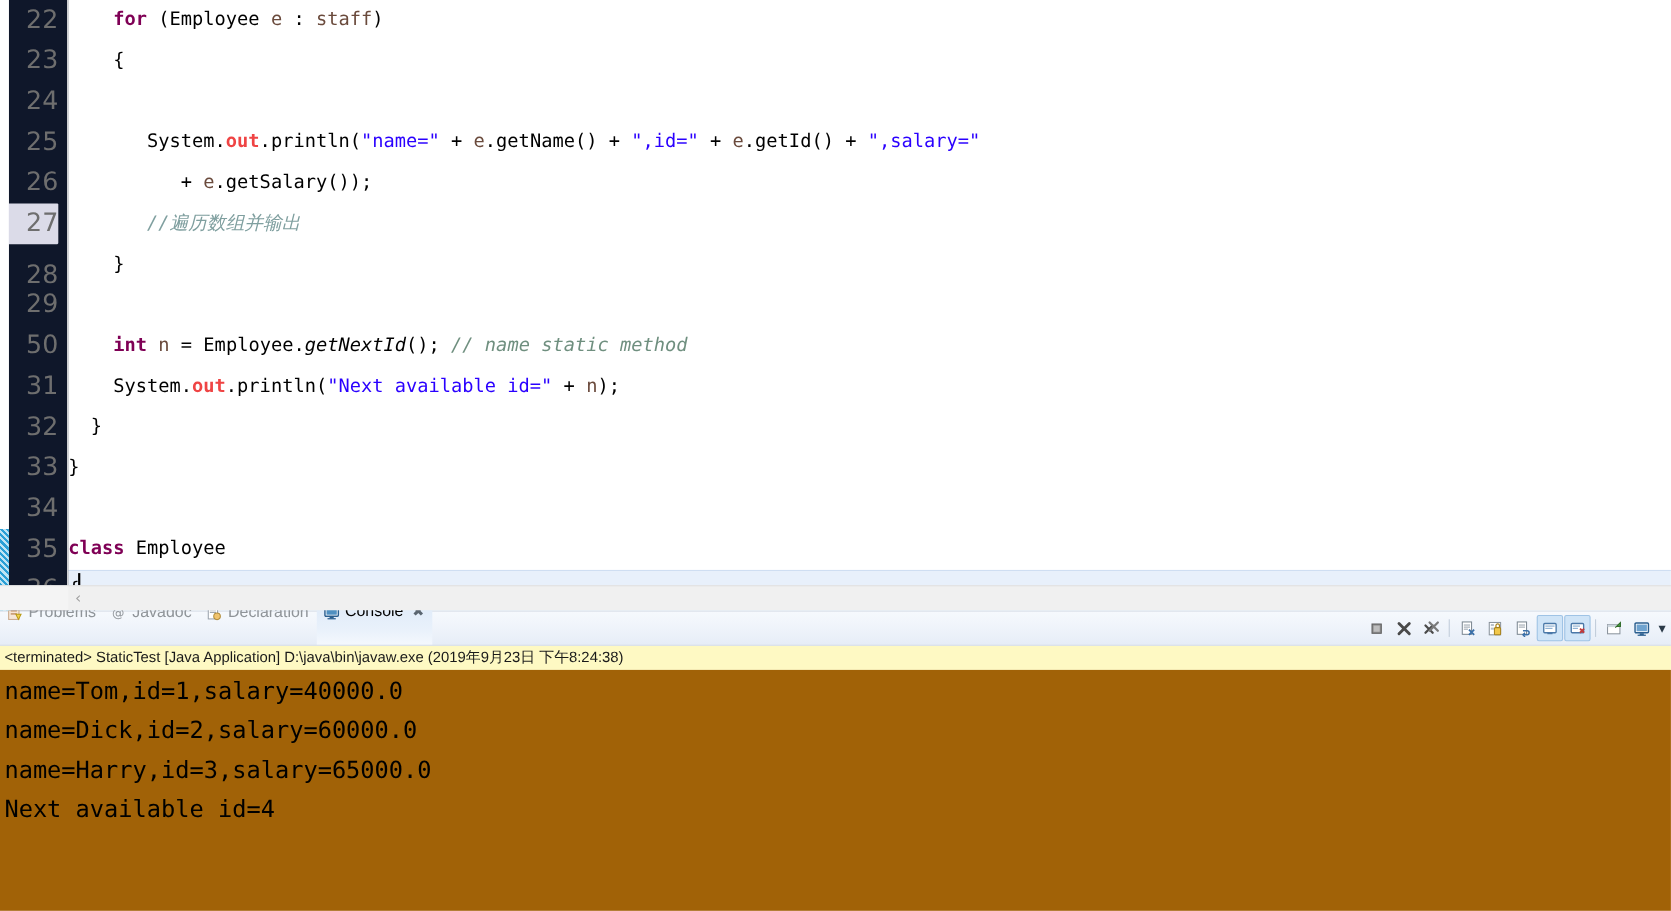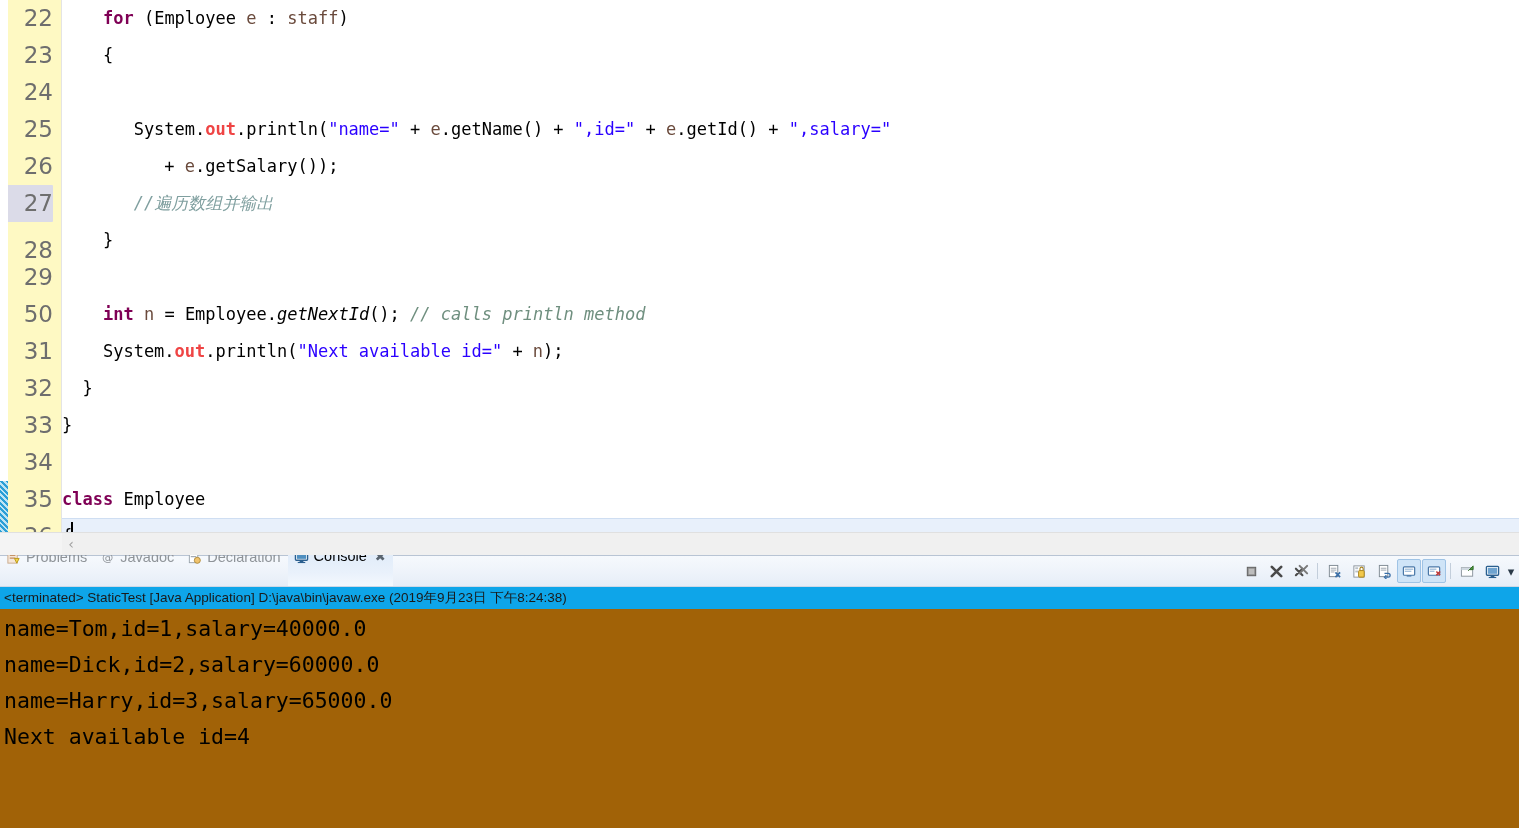--- a/index.html
+++ b/index.html
@@ -53,21 +53,21 @@
         #bfe4f4 2px, #bfe4f4 4px);
     background-color: #4fb3dd;
   }
 
   .gutter {
     position: absolute;
     left: 8px;
     top: 0;
     width: 53px;
     height: 100%;
-    background: #fef9c3;
+    background: #0f172a;
     border-right: 1px solid #e4e4e4;
     z-index: 2;
   }
   .lineno {
     position: absolute;
     right: 8px;
     width: 46px;
     text-align: right;
     font-family: "DejaVu Sans", sans-serif;
     font-size: 23px;
@@ -246,21 +246,21 @@
   }
 
   .console-head {
     height: 22px;
     line-height: 22px;
     font-size: 13.5px;
     color: #1a1a1a;
     padding-left: 4px;
     font-family: "Liberation Sans", sans-serif;
     white-space: nowrap;
-    background: #0ea5e9;
+    background: #fef9c3;
   }
   .console-body {
     flex: 1;
     background: #a16207;
     padding: 2px 0 0 4px;
     overflow: hidden;
   }
   .console-line {
     font-family: "DejaVu Sans Mono", monospace;
     font-size: 21.5px;
@@ -300,21 +300,21 @@
         </div>
 
       <div class="code-area" id="code-area">
           <div class="code-line" style="top: 0px;"><span class="pln">    </span><span class="kw">for</span><span class="pln"> (Employee </span><span class="lvar">e</span><span class="pln"> : </span><span class="lvar">staff</span><span class="pln">)</span></div>
           <div class="code-line" style="top: 37px;"><span class="pln">    {</span></div>
           <div class="code-line" style="top: 111px;"><span class="pln">       System.</span><span class="fld">out</span><span class="pln">.println(</span><span class="str">"name="</span><span class="pln"> + </span><span class="lvar">e</span><span class="pln">.getName() + </span><span class="str">",id="</span><span class="pln"> + </span><span class="lvar">e</span><span class="pln">.getId() + </span><span class="str">",salary="</span></div>
           <div class="code-line" style="top: 185px;"><span class="pln">       </span><span class="cmt">//遍历数组并输出</span></div>
           <div class="code-line" style="top: 148px;"><span class="pln">          + </span><span class="lvar">e</span><span class="pln">.getSalary());</span></div>
           <div class="code-line" style="top: 222px;"><span class="pln">    }</span></div>
           <div class="code-line" style="top: 259px;"><span class="pln"></span></div>
-          <div class="code-line" style="top: 296px;"><span class="pln">    </span><span class="kw">int</span><span class="pln"> </span><span class="lvar">n</span><span class="pln"> = Employee.</span><span class="mth">getNextId</span><span class="pln">(); </span><span class="cmt2">// calls println method</span></div>
+          <div class="code-line" style="top: 296px;"><span class="pln">    </span><span class="kw">int</span><span class="pln"> </span><span class="lvar">n</span><span class="pln"> = Employee.</span><span class="mth">getNextId</span><span class="pln">(); </span><span class="cmt2">// name static method</span></div>
           <div class="code-line" style="top: 333px;"><span class="pln">    System.</span><span class="fld">out</span><span class="pln">.println(</span><span class="str">"Next available id="</span><span class="pln"> + </span><span class="lvar">n</span><span class="pln">);</span></div>
           <div class="code-line" style="top: 370px;"><span class="pln">  }</span></div>
           <div class="code-line" style="top: 407px;"><span class="pln">}</span></div>
           <div class="code-line" style="top: 444px;"><span class="pln"></span></div>
           <div class="code-line" style="top: 481px;"><span class="kw">class</span><span class="pln"> Employee</span></div>
           <div class="code-line current" style="top: 518px;"><span class="pln">{</span><span class="caret"></span></div>
         </div>
 
       <div class="h-scroll">
         <div class="h-scroll-gutter-pad"></div>

